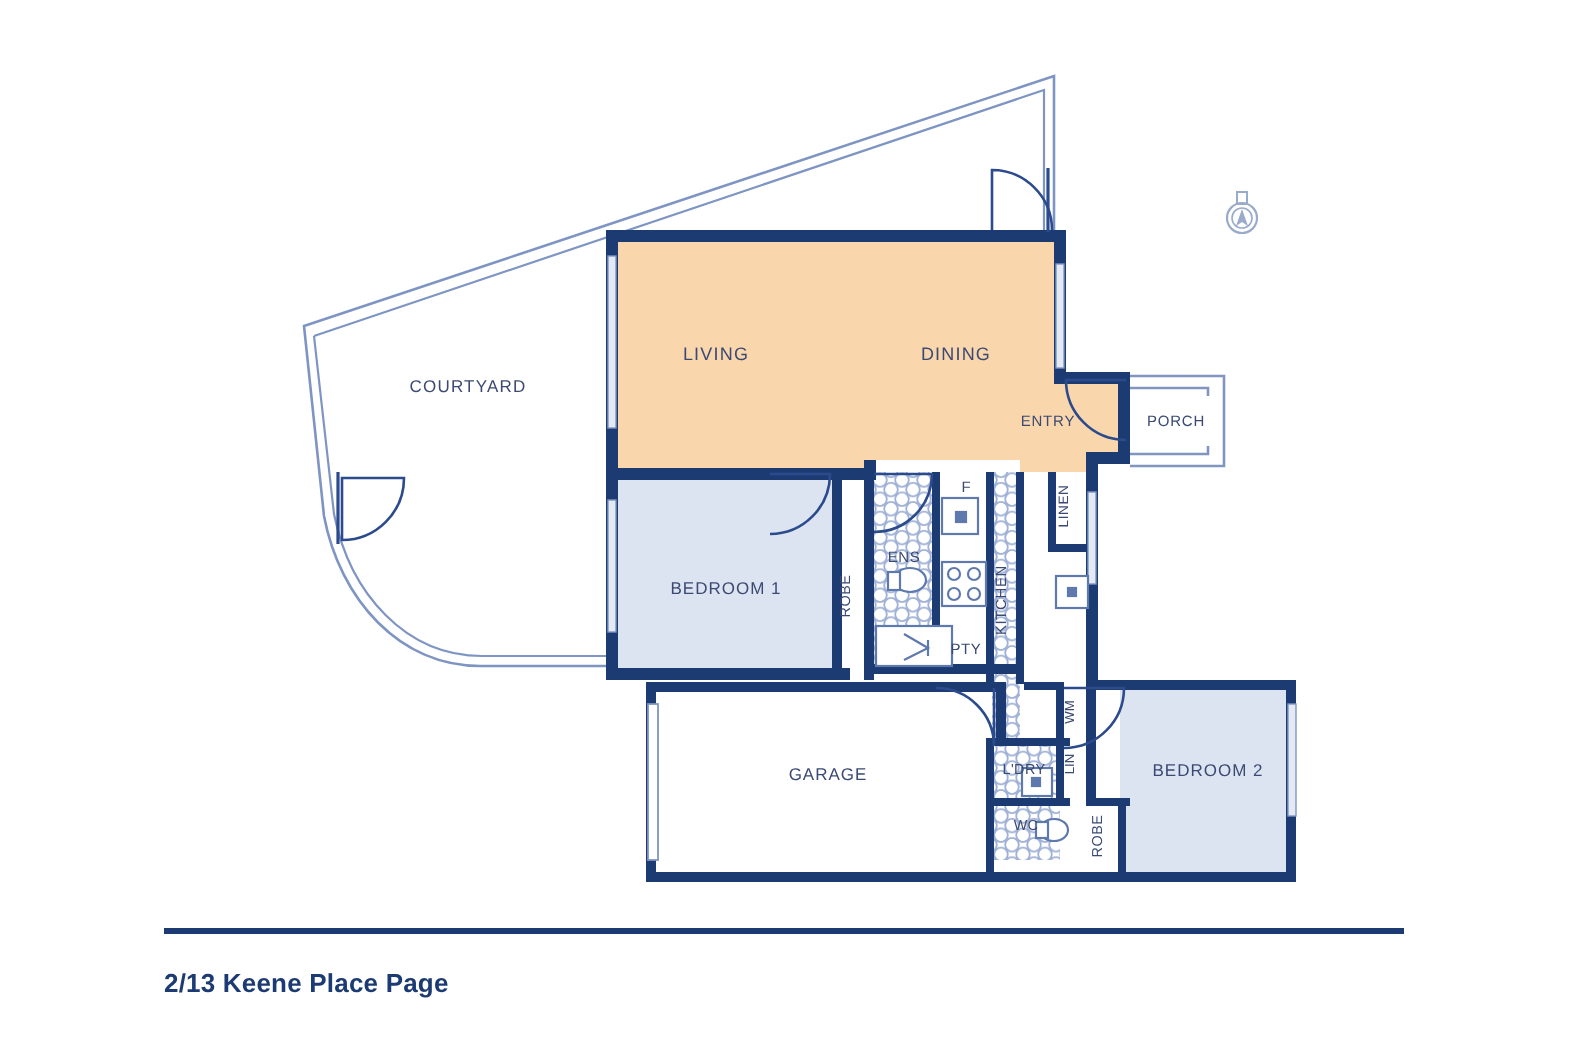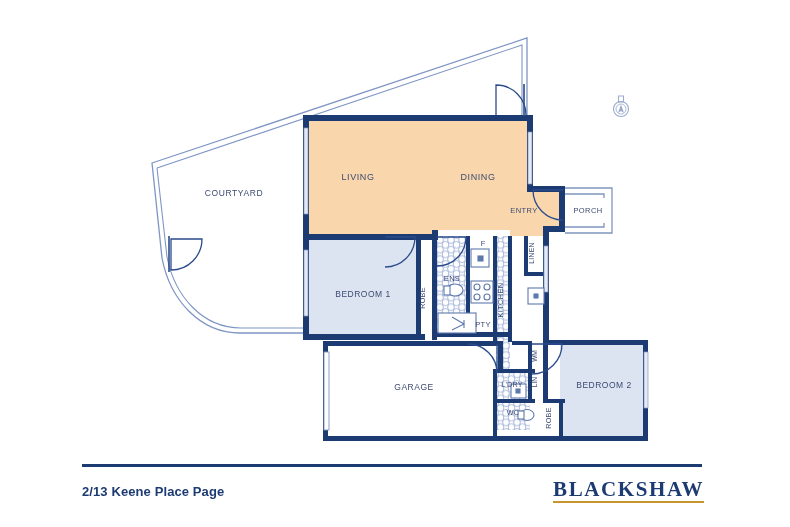--- a/index.html
+++ b/index.html
@@ -248,17 +248,13 @@
     <circle cx="621" cy="109" r="5" fill="none" stroke="#8095bf" stroke-width="0.8"></circle>
     <path d="M 621,104.5 L 624,113 L 621,111 L 618,113 Z" fill="#8095bf"></path>
     <rect x="618.5" y="96" width="5" height="6" fill="none" stroke="#8095bf" stroke-width="1"></rect>
     <line x1="621" y1="102" x2="621" y2="101.5" stroke="#8095bf" stroke-width="1"></line>
   </g>
 </svg>
 
 <div class="footer">
   <div class="footer-rule"></div>
   <div class="footer-address">2/13 Keene Place Page</div>
-  <div class="brand">
-    <div class="brand-word">BLACKSHAW</div>
-    <div class="brand-rule"></div>
-  </div>
 </div>
 
 </body></html>

